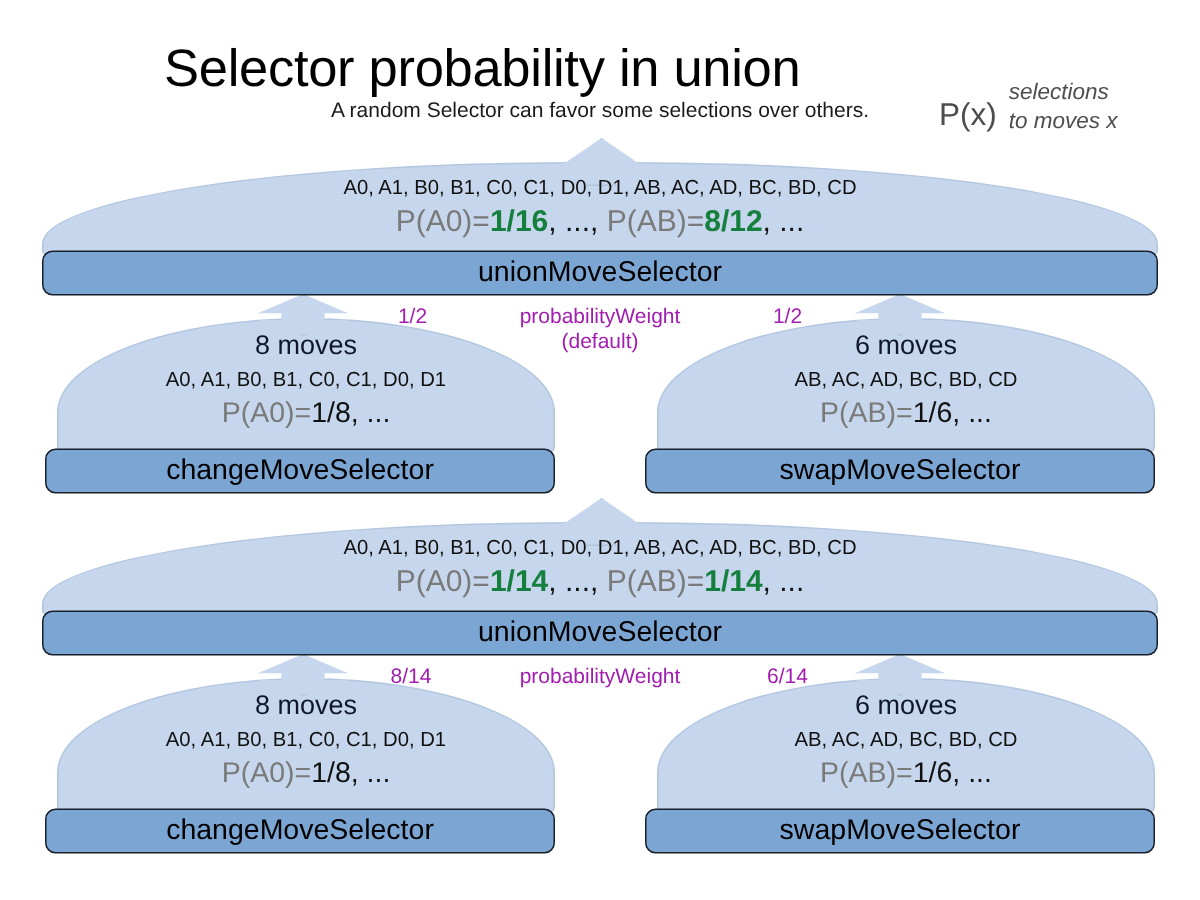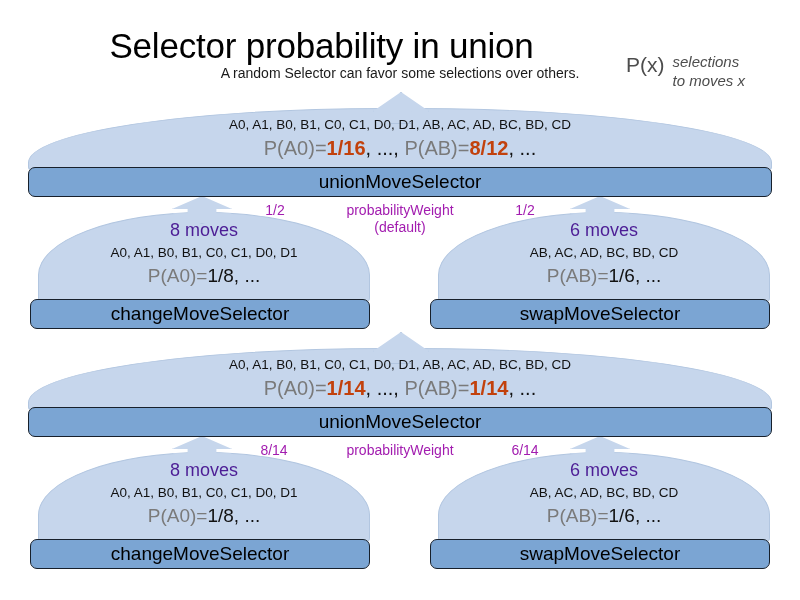--- a/index.html
+++ b/index.html
@@ -18,21 +18,21 @@
   .title{
     position:absolute;left:0;top:26px;width:643px;
     text-align:center;
     font-size:35px;font-weight:400;letter-spacing:-0.2px;
     color:#000;line-height:40px;
   }
   .subtitle{
     position:absolute;left:0;top:64px;width:800px;
     text-align:center;font-size:14px;color:#1a1a1a;line-height:18px;
   }
-  .legend{position:absolute;left:626px;top:52px;display:flex;align-items:flex-start;gap:8px;}
+  .legend{position:absolute;left:626px;top:52px;display:flex;align-items:flex-end;gap:8px;}
   .legend-key{font-size:21px;color:#4d4d4d;line-height:26px;}
   .legend-desc{font-style:italic;font-size:15px;color:#4d4d4d;line-height:19px;}
 
   
   .node{position:absolute;}
   .dome{
     position:absolute;left:0;top:0;width:100%;height:100%;
     background:#c6d6ec;
     border:1px solid #b2c6e0;
     box-sizing:border-box;
@@ -50,27 +50,27 @@
     border:1.5px solid #17202b;
     border-radius:7px;
     box-sizing:border-box;
     display:flex;align-items:center;justify-content:center;
     color:#000;
     z-index:4;
   }
   .bar-label{font-size:19px;line-height:22px;}
 
   
-  .row-moves{font-size:18px;color:#4c1d95;line-height:21px;}
+  .row-moves{font-size:18px;color:#0f172a;line-height:21px;}
   .row-list{font-size:13.5px;color:#111;line-height:17px;}
   .row-list.wide{font-size:13.5px;}
   .row-prob{font-size:19px;color:#111;line-height:23px;white-space:nowrap;}
   .row-prob.big{font-size:20px;}
   .pg{color:#7a7a7a;}
-  .pb{font-weight:bold;color:#c2410c;}
+  .pb{font-weight:bold;color:#15803d;}
 
   
   .arrow{
     position:absolute;
     background:#c6d6ec;
     border:1px solid #b2c6e0;
     z-index:2;
   }
   .arrow-up{
     clip-path:polygon(50% 0%, 100% 46%, 74% 46%, 74% 62%, 100% 62%, 50% 100%, 0% 62%, 26% 62%, 26% 46%, 0% 46%);

